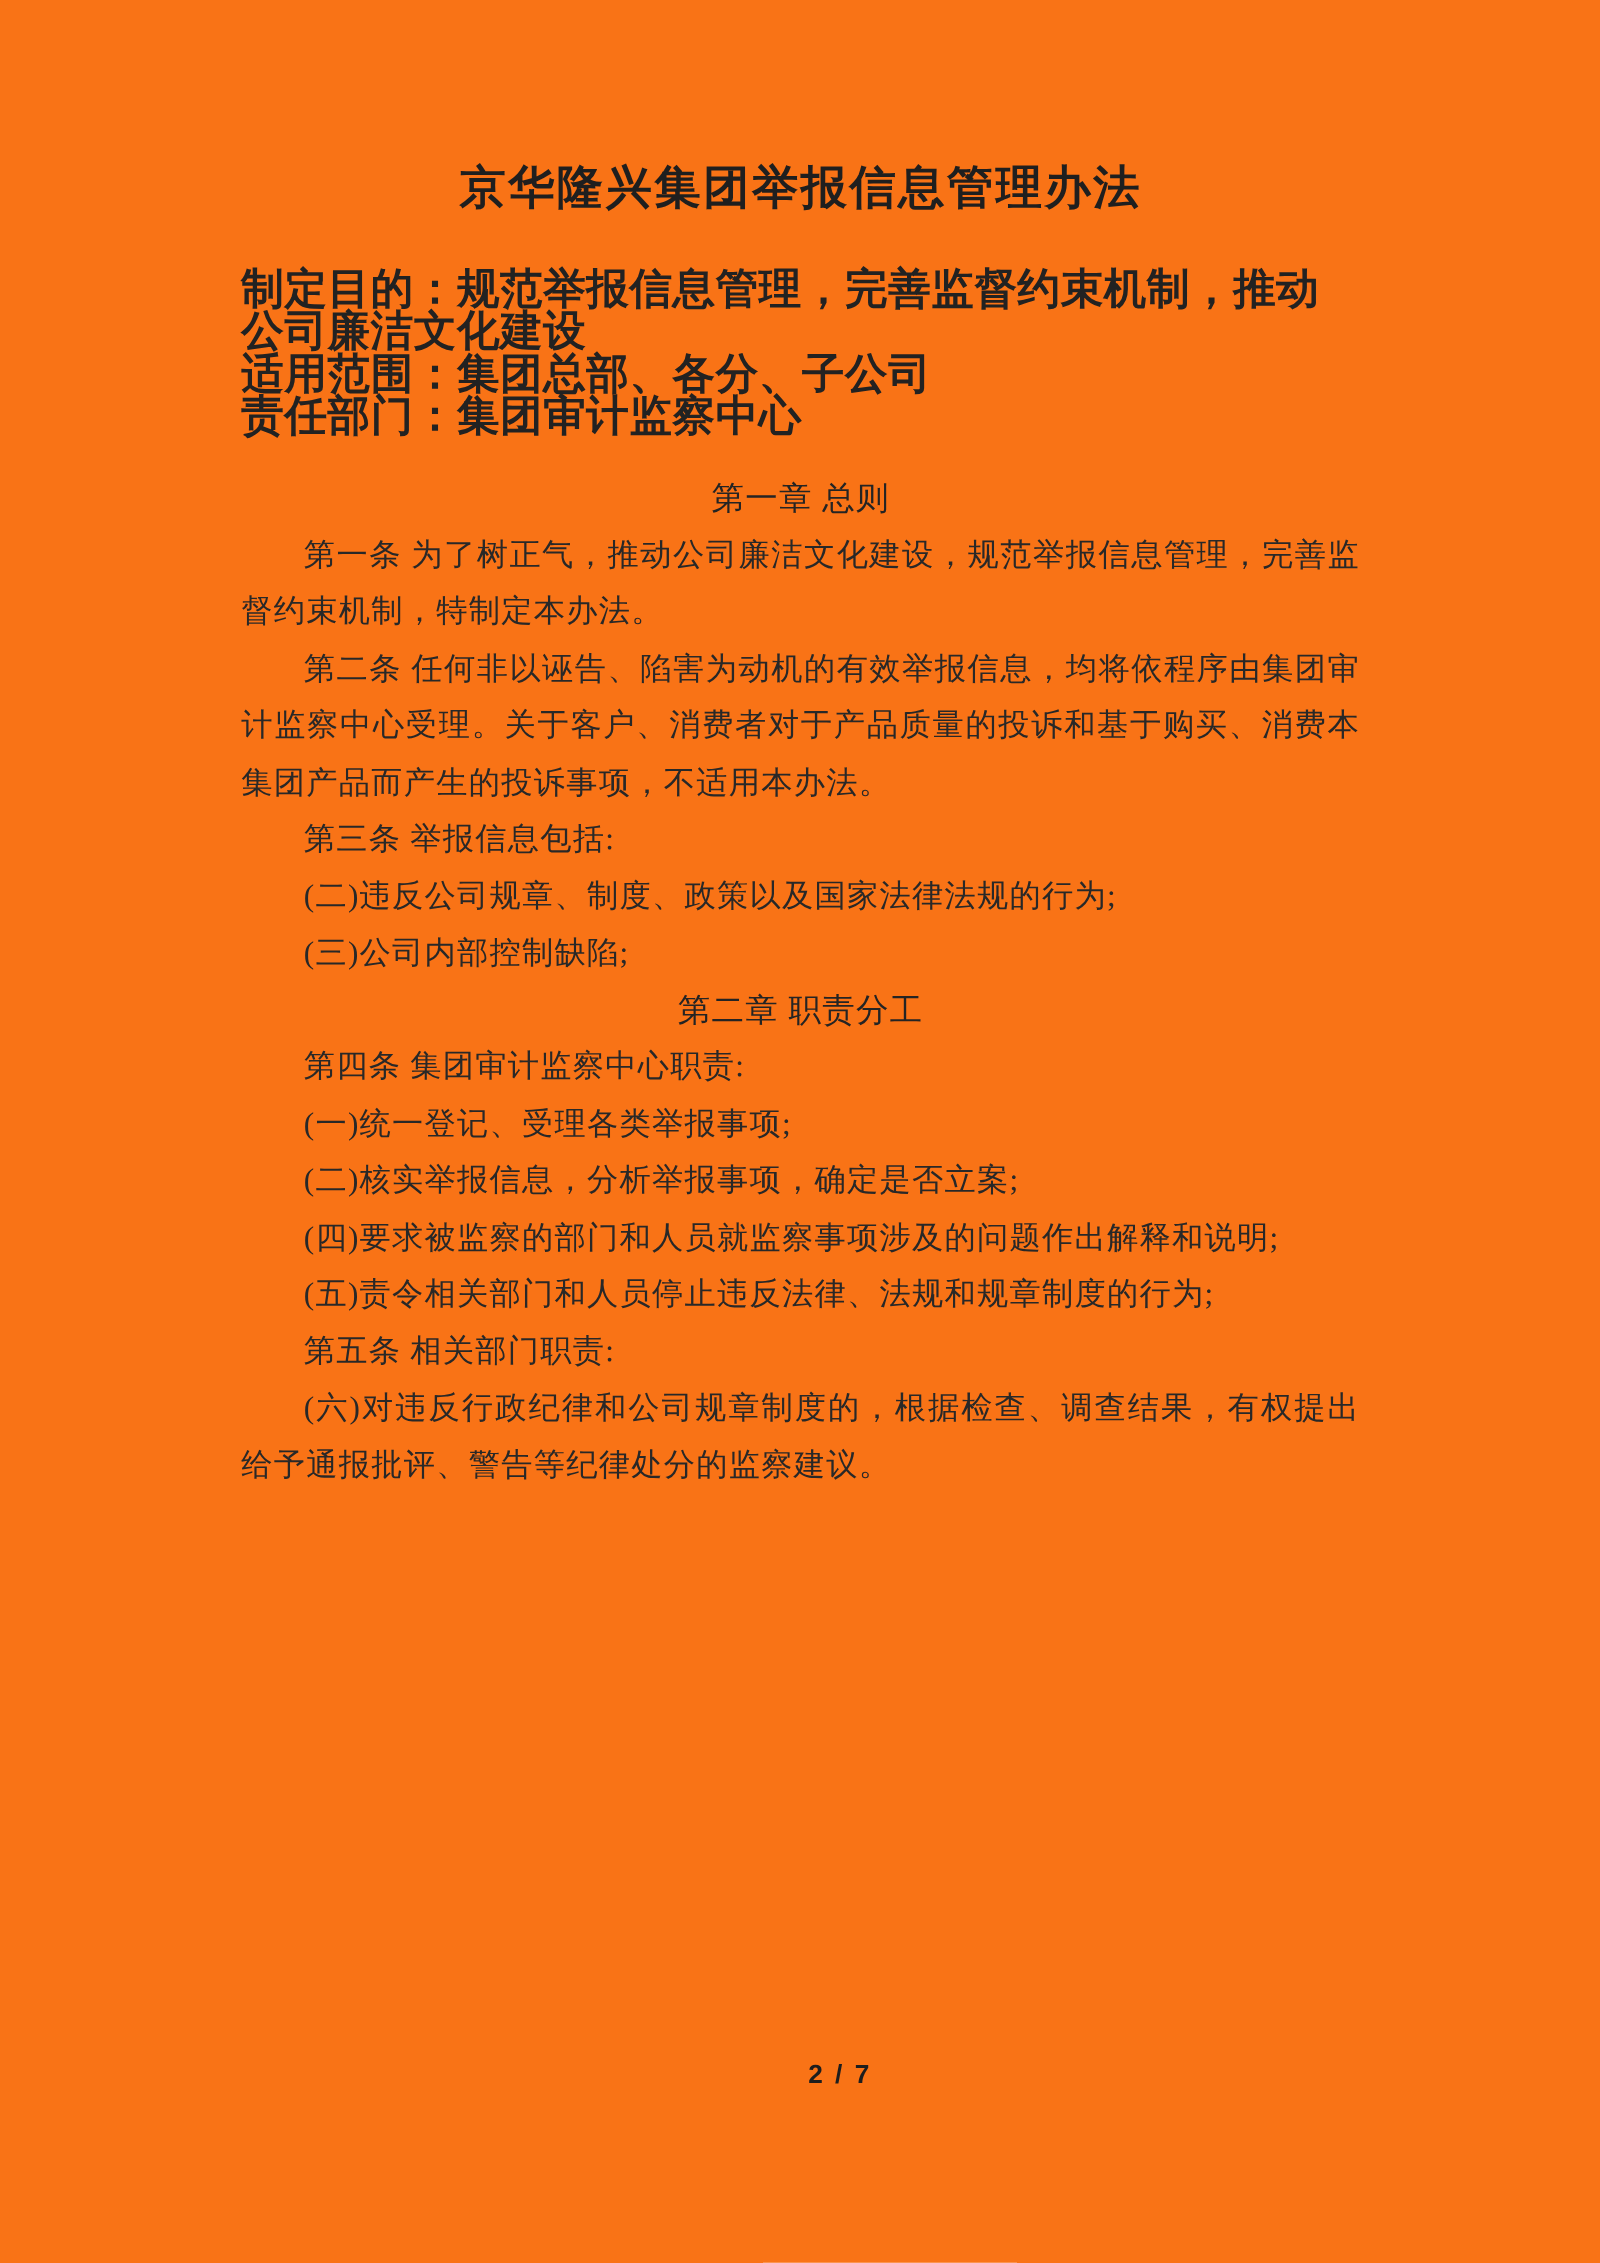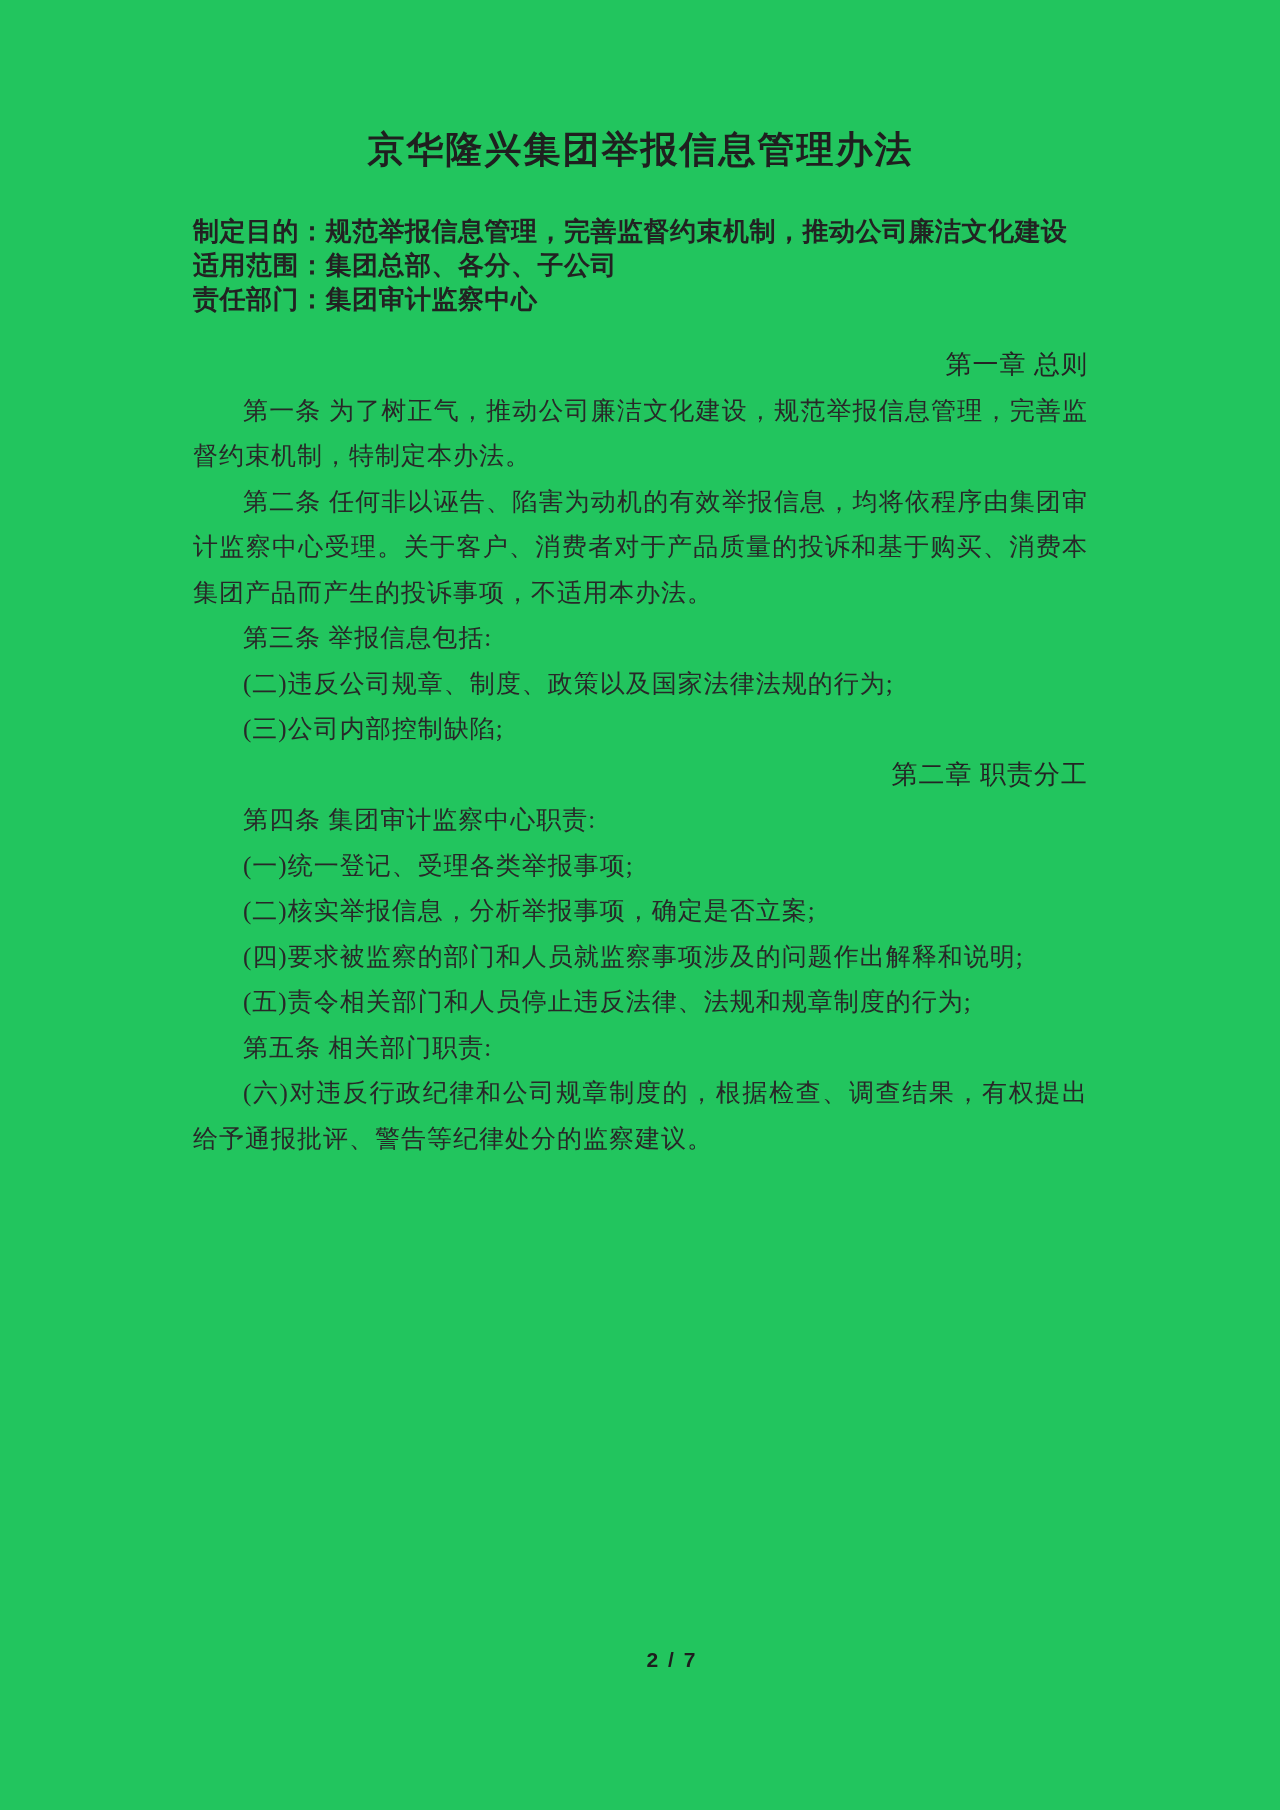--- a/index.html
+++ b/index.html
@@ -1,20 +1,20 @@
 <!DOCTYPE html>
 <html><head>
 <meta charset="utf-8">
 <style>
   html, body { margin: 0; padding: 0; }
   .page {
     position: relative;
     width: 1280px;
     height: 1810px;
-    background: #22c55e;
+    background: #f97316;
     color: #282828;
     font-family: "Liberation Serif", serif;
     overflow: hidden;
     box-sizing: border-box;
   }
   .content {
     position: absolute;
     left: 193px;
     top: 0;
     width: 895px;
@@ -29,40 +29,40 @@
     letter-spacing: 2px;
     color: #1f1f1f;
   }
   .meta {
     margin-top: 42px;
   }
   .meta-line {
     margin: 0;
     font-family: "Liberation Sans", sans-serif;
     font-weight: 700;
-    font-size: 26px;
+    font-size: 34px;
     line-height: 34px;
     letter-spacing: 0.5px;
     color: #222;
   }
   .body-text {
     margin-top: 26px;
     font-size: 25px;
     line-height: 45.5px;
     letter-spacing: 1px;
     text-align: justify;
   }
   .para {
     margin: 0;
     text-indent: 2em;
   }
   .chapter {
     margin: 0;
     text-indent: 0;
-    text-align: right;
+    text-align: center;
     font-size: 26px;
     letter-spacing: 1px;
     color: #242424;
   }
   .page-number {
     position: absolute;
     top: 1648px;
     left: 0;
     width: 100%;
     text-align: center;

